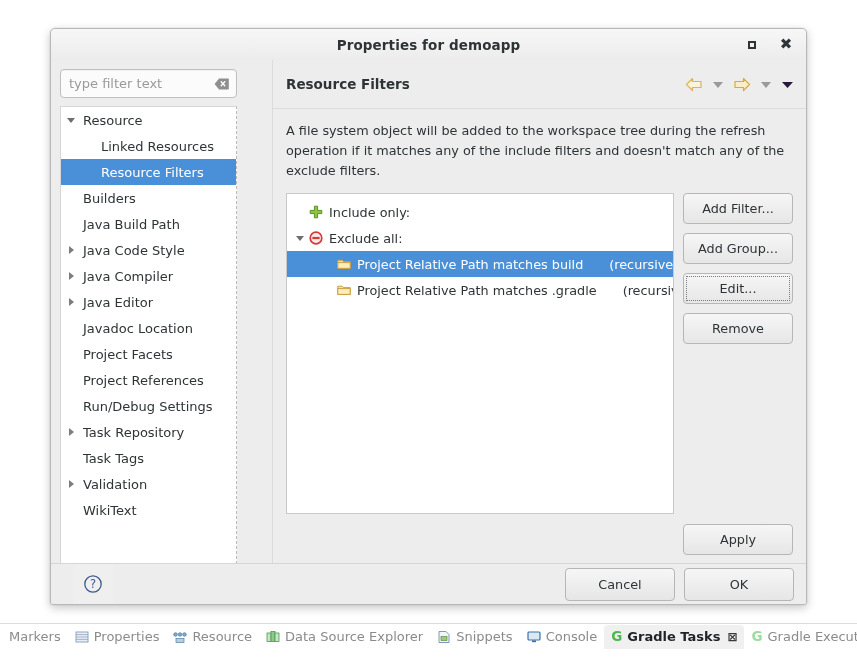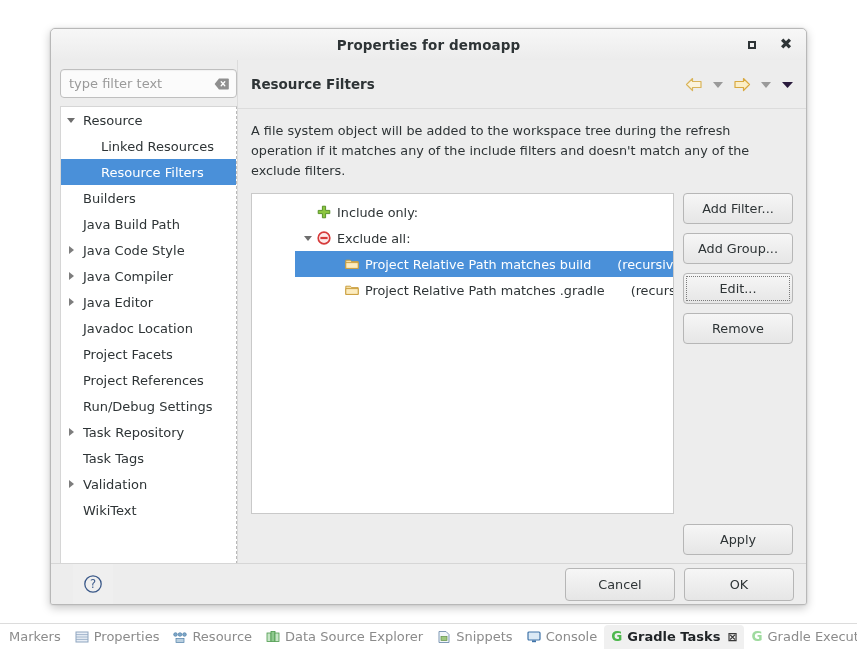--- a/index.html
+++ b/index.html
@@ -85,20 +85,21 @@
   }
 
   
   .dlg-body {
     position: absolute;
     left: 0; top: 31px;
     width: 755px;
     height: 504px;
     background: #ededed;
     display: flex;
+    gap: 35px;
   }
 
   
   .left-col {
     width: 186px;
     padding: 9px 0 0 9px;
     box-sizing: border-box;
     display: flex;
     flex-direction: column;
   }
@@ -240,21 +241,20 @@
     min-width: 0;
   }
   .f-row {
     height: 26px;
     display: flex;
     align-items: center;
     font-size: 12.8px;
     color: #2e3436;
     white-space: nowrap;
     cursor: pointer;
-    margin-left: 43px;
   }
   .f-row.selected { background: #4a90d9; color: #ffffff; }
   .f-twisty {
     width: 14px; flex: 0 0 14px;
     display: flex; align-items: center; justify-content: center;
     margin-left: 6px;
   }
   .f-icon {
     width: 18px; flex: 0 0 18px;
     display: flex; align-items: center; justify-content: center;

